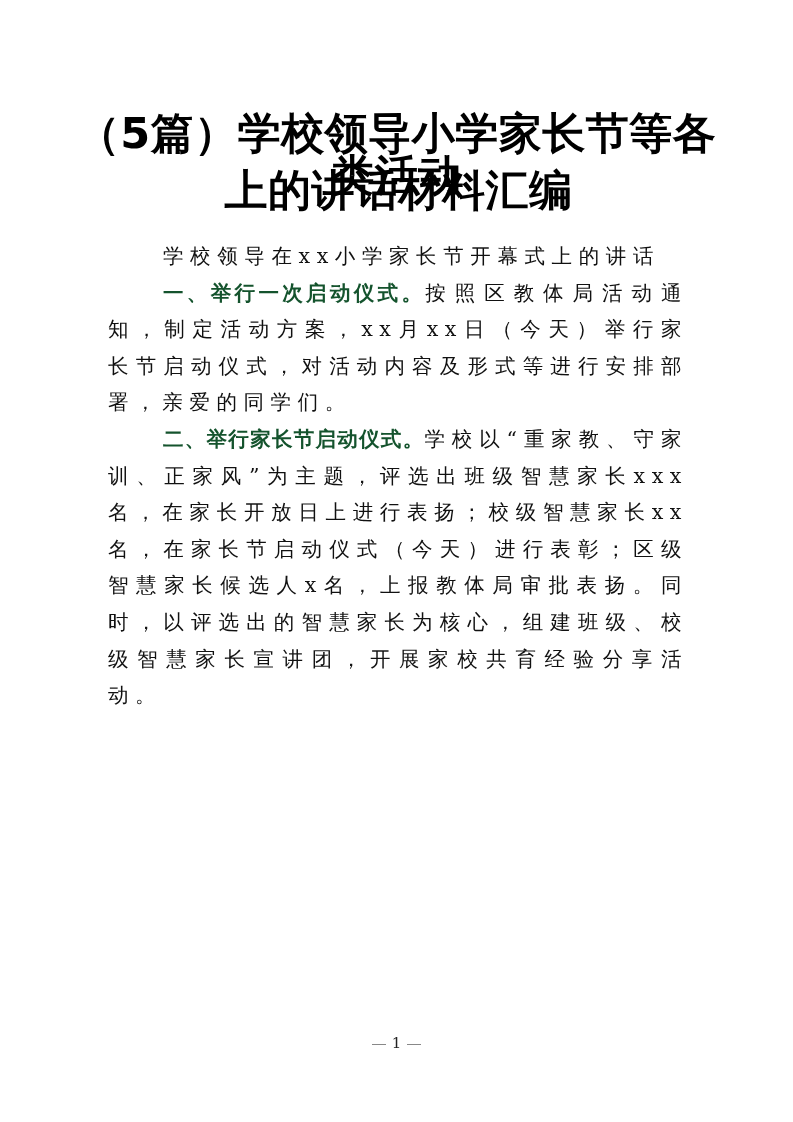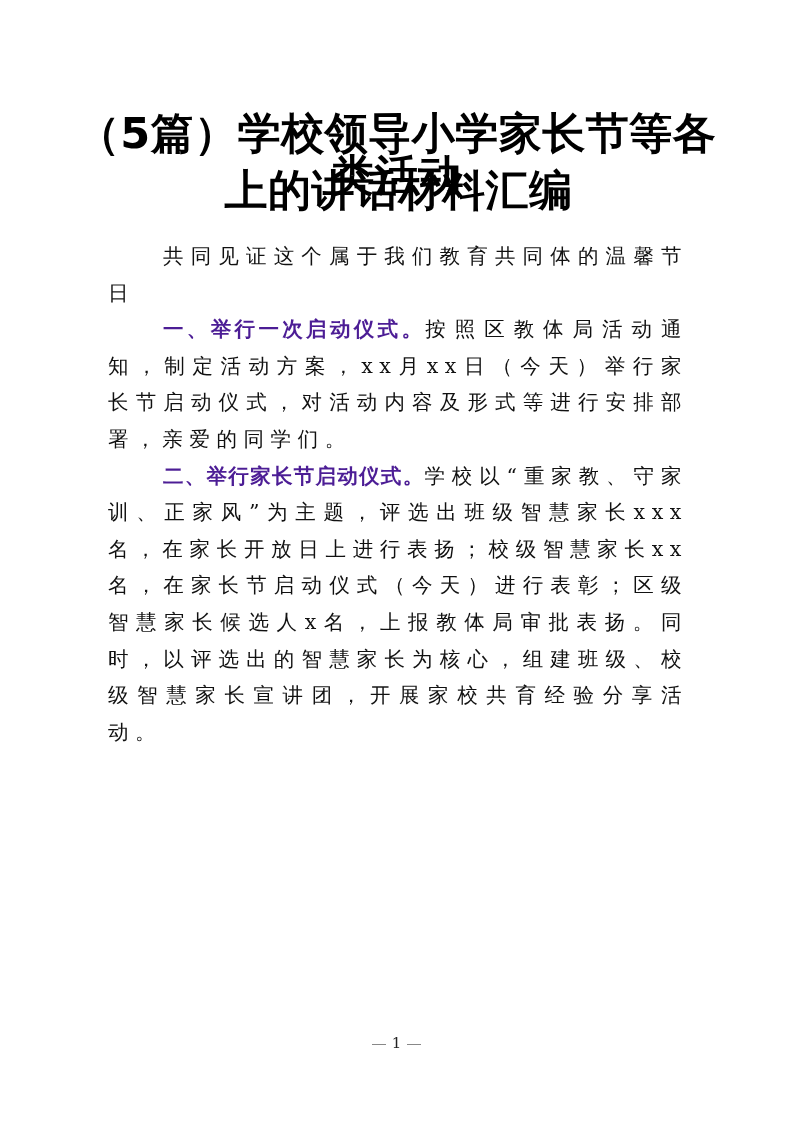--- a/index.html
+++ b/index.html
@@ -13,36 +13,36 @@
   .t1 { top: 112px; }
   .t2 { top: 152px; padding-left: 2px; margin-top: 17px; }
   .body {
     position: absolute; left: 108px; top: 238px; width: 580px;
     font-family: "DejaVu Serif", serif; font-size: 20.5px; color: #111;
     line-height: 36.6px; letter-spacing: 6.6px;
     text-align: justify; text-justify: inter-character;
   }
   .body p { margin: 0; }
   .indent { text-indent: 55px; }
-  .bold { font-family: "DejaVu Sans", sans-serif; font-weight: bold; letter-spacing: 1px; color: #4c1d95; }
+  .bold { font-family: "DejaVu Sans", sans-serif; font-weight: bold; letter-spacing: 1px; color: #14532d; }
   .footer {
     position: absolute; left: 0; width: 793px; top: 1034px; text-align: center;
     font-family: "DejaVu Serif", serif; font-size: 15px; color: #222;
   }
   .dash { display: inline-block; width: 14px; height: 1px; background: #888; vertical-align: middle; margin: 0 6px; }
 </style>
 </head>
 <body>
 
 <div class="page">
   <div class="title t1">（5篇）学校领导小学家长节等各类活动</div>
   <div class="title t2">上的讲话材料汇编</div>
 
   <div class="body">
-    <p class="indent">共同见证这个属于我们教育共同体的温馨节日</p>
+    <p class="indent">学校领导在xx小学家长节开幕式上的讲话</p>
     <p class="indent"><span class="bold">一、举行一次启动仪式。</span><span>按照区教体局活动通知，制定活动方案，xx月xx日（今天）举行家长节启动仪式，对活动内容及形式等进行安排部署，亲爱的同学们。</span></p>
     <p class="indent"><span class="bold">二、举行家长节启动仪式。</span><span>学校以“重家教、守家训、正家风”为主题，评选出班级智慧家长xxx名，在家长开放日上进行表扬；校级智慧家长xx名，在家长节启动仪式（今天）进行表彰；区级智慧家长候选人x名，上报教体局审批表扬。同时，以评选出的智慧家长为核心，组建班级、校级智慧家长宣讲团，开展家校共育经验分享活动。</span></p>
   </div>
 
   <div class="footer">
     <span class="dash"></span><span>1</span><span class="dash"></span>
   </div>
 </div>
 
 </body></html>

